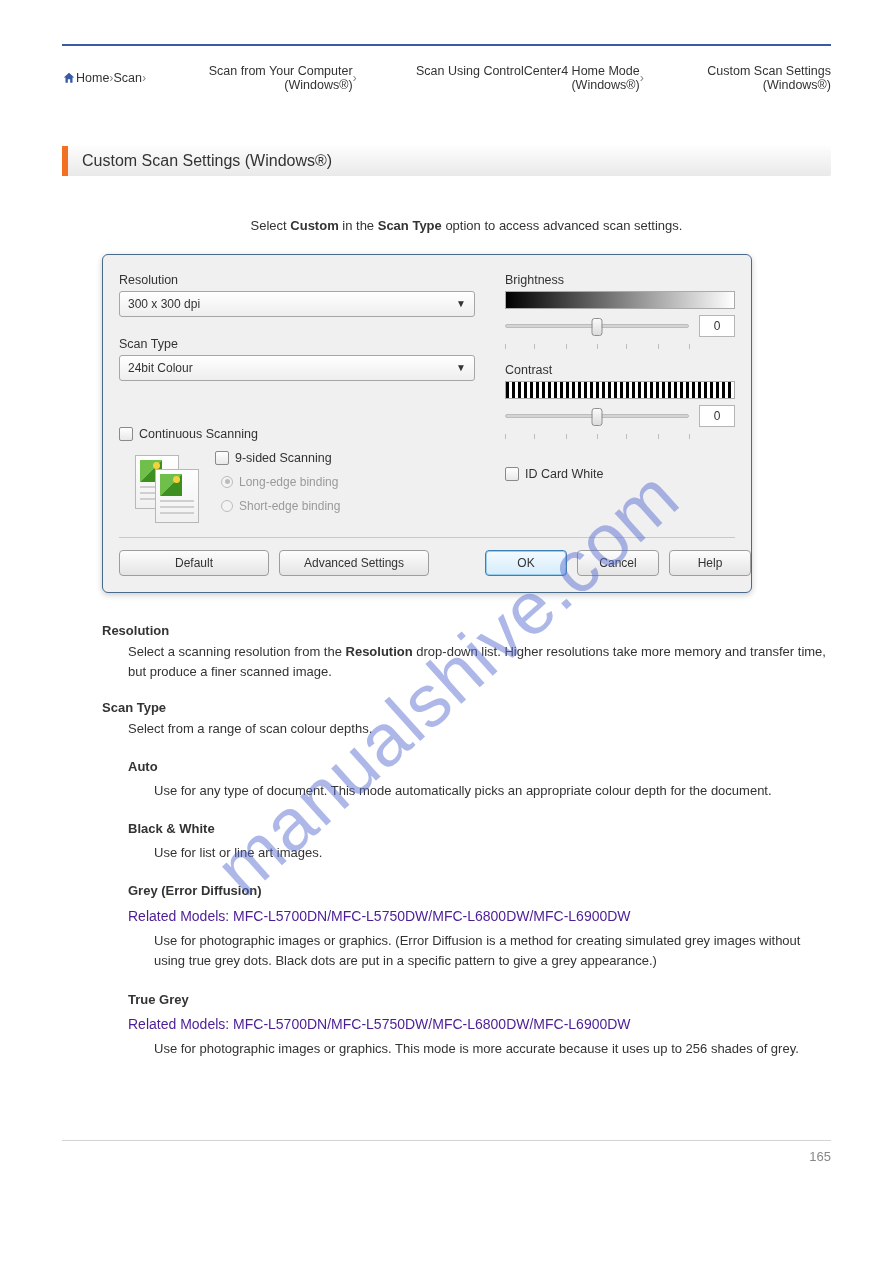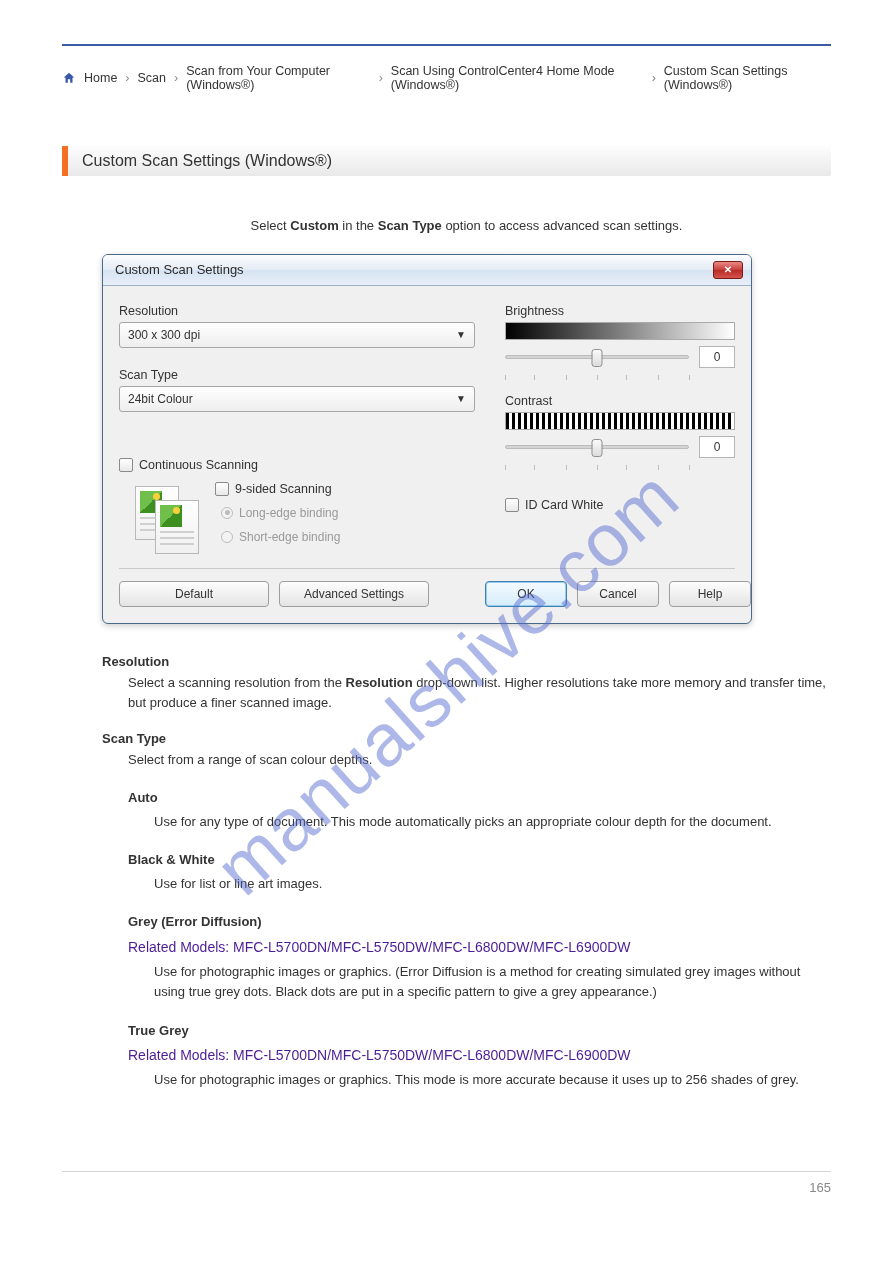--- a/index.html
+++ b/index.html
@@ -5,21 +5,21 @@
   * { box-sizing: border-box; margin: 0; padding: 0; }
   body {
     font-family: "Segoe UI", Tahoma, sans-serif;
     background: #fff;
     color: #333;
     width: 893px;
     position: relative;
   }
   .page { padding: 32px 62px 60px 62px; }
   .rule-top { height: 2px; background: #3b5aa6; margin: 12px 0 18px 0; }
-  .breadcrumb-row { display: flex; align-items: center; gap: 8px; font-size: 12.5px; color: #444; margin-bottom: 54px; }
+  .breadcrumb-row { display: flex; align-items: center; font-size: 12.5px; color: #444; margin-bottom: 54px; text-align: right; }
   .home-icon { width: 14px; height: 14px; }
   .bc-sep { color: #888; }
   .bc-link { color: #333; }
   .section-bar {
     display: flex; align-items: center; height: 30px;
     background: linear-gradient(#fdfdfd, #e9e9e9);
     border-radius: 2px; margin-bottom: 40px;
   }
   .orange-chip { width: 6px; height: 30px; background: #f36f21; margin-right: 14px; }
   .section-title { font-size: 16px; color: #333; font-weight: 500; }
@@ -186,26 +186,20 @@
     <div class="orange-chip"></div>
     <div class="section-title">Custom Scan Settings (Windows®)</div>
   </div>
 
   <p class="lead-para">
     <span>Select </span><span class="bold">Custom</span><span> in the </span><span class="bold">Scan Type</span><span> option to access advanced scan settings.</span>
   </p>
 
   <div class="dialog-wrap">
     <div class="dialog">
-      <div class="dlg-title">
-        <span>Custom Scan Settings</span>
-        <div class="close-btn">
-          <span>✕</span>
-        </div>
-      </div>
 
       <div class="dlg-body">
         <div class="col-left">
           <span class="lbl">Resolution</span>
           <div class="select">
             <span>300 x 300 dpi</span>
             <span class="caret">▼</span>
           </div>
 
           <span class="lbl">Scan Type</span>

